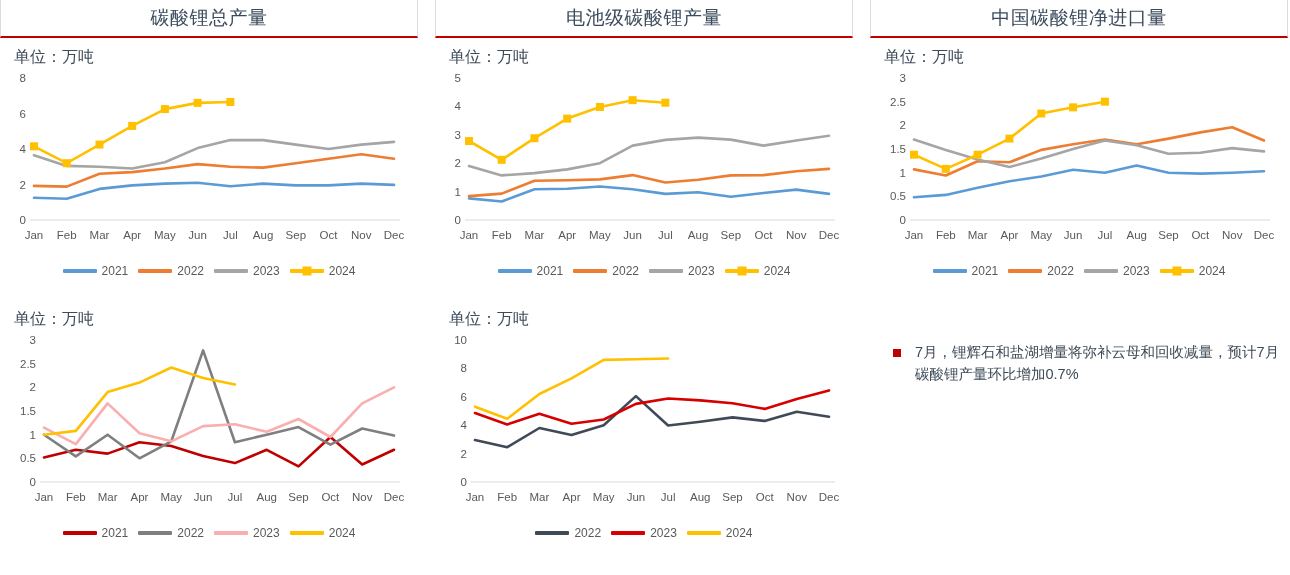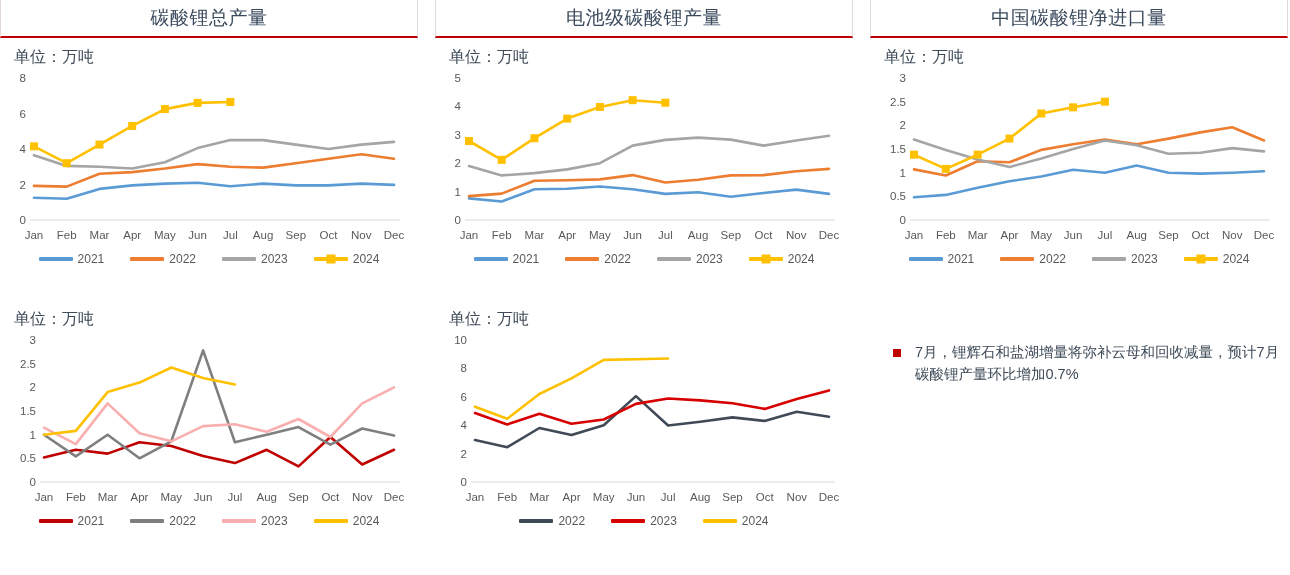--- a/index.html
+++ b/index.html
@@ -35,22 +35,22 @@
     margin: 9px 0 0 14px;
     font-family: "Liberation Serif", "DejaVu Serif", serif;
   }
 
   .plot-wrap { position: relative; margin-top: 4px; }
   .plot-wrap svg { display: block; }
 
   
   .legend {
     display: flex; justify-content: center; 
-    gap: 26px;
-    margin-top: 2px;
+    gap: 10px;
+    margin-top: 14px;
   }
   .legend-item { display: flex; align-items: center; gap: 5px; }
   .legend-swatch { position: relative; width: 34px; height: 4px; border-radius: 1px; }
   .legend-marker {
     position: absolute; left: 50%; top: 50%;
     width: 9px; height: 9px; transform: translate(-50%,-50%);
   }
   .legend-label {
     font-size: 12px; color: #595959;
     font-family: "Liberation Sans", "DejaVu Sans", sans-serif;

